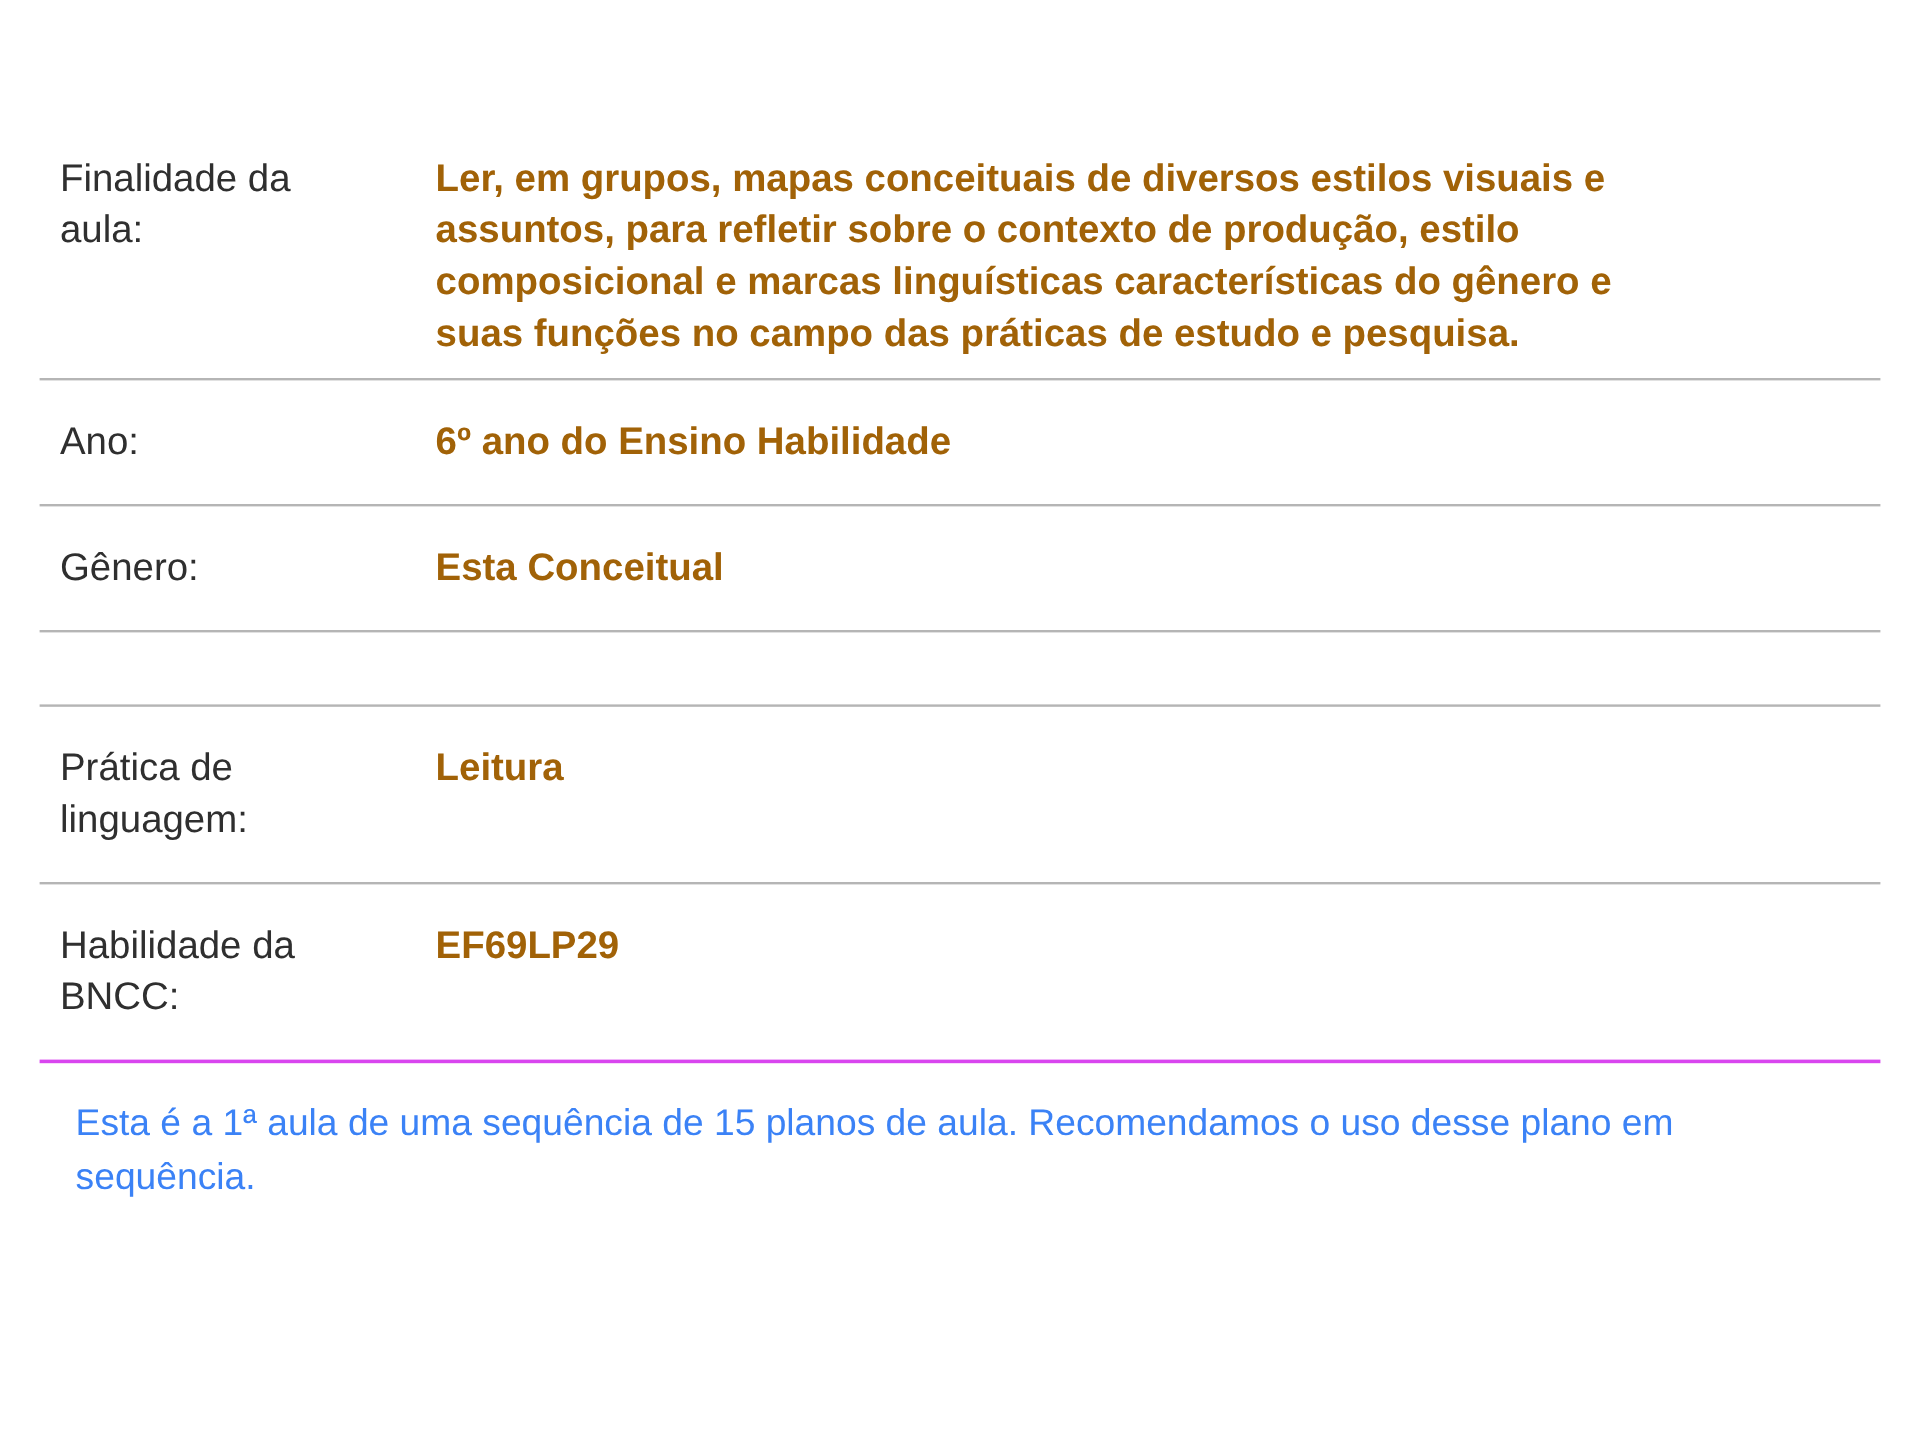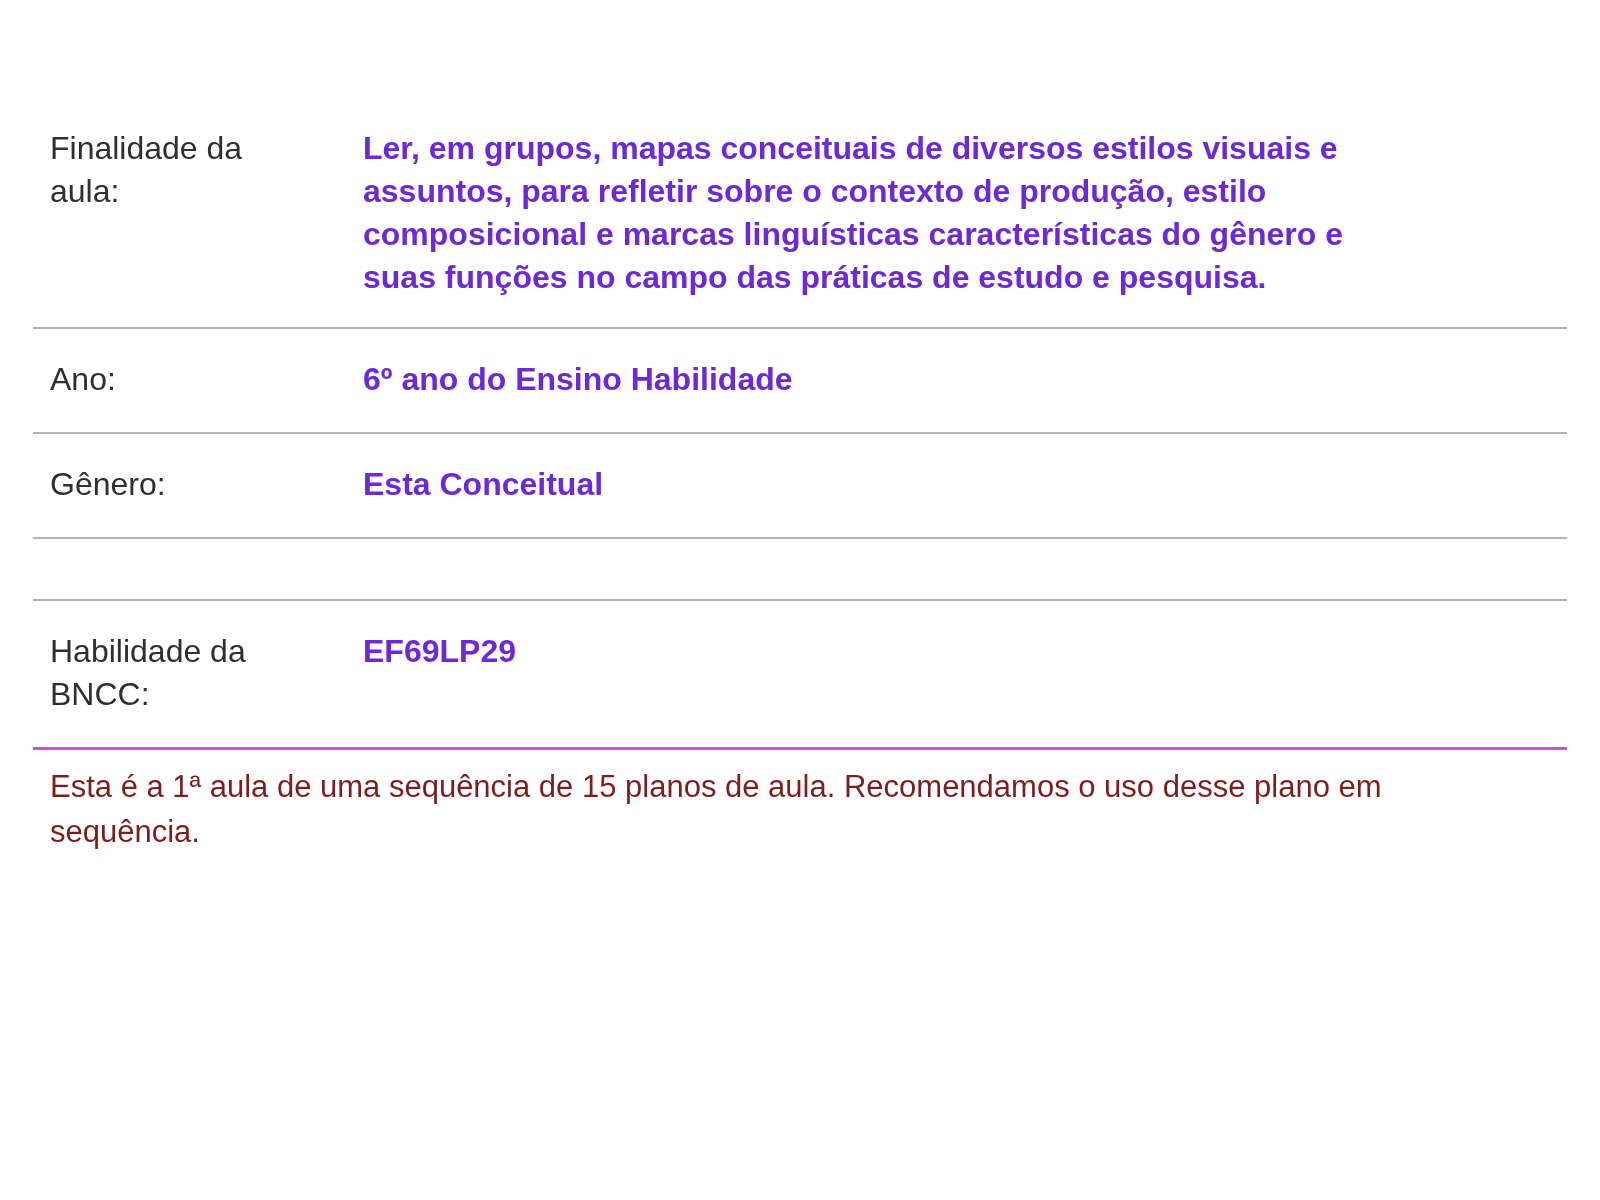--- a/index.html
+++ b/index.html
@@ -22,49 +22,49 @@
     width: 1534px;
   }
   .row {
     display: flex;
     align-items: flex-start;
     padding: 29px 0 31px;
     border-bottom: 2px solid #b5b5b5;
   }
   .row:first-child {
     padding-top: 10px;
-    padding-bottom: 28px;
+    padding-bottom: 16px;
   }
   .row:last-child {
     border-bottom: 3px solid #d946ef;
   }
   .row-label {
     flex: 0 0 230px;
     margin-left: 17px;
     margin-right: 83px;
     font-size: 32px;
     line-height: 43px;
     font-weight: 400;
     color: #2f2f2f;
   }
   .row-value {
     max-width: 1030px;
     font-size: 32px;
     line-height: 43px;
     font-weight: 700;
-    color: #6d28d9;
+    color: #a16207;
   }
   .footer-note {
-    margin: 0;
+    margin: 13px;
     padding: 14px 0 0 17px;
     max-width: 1420px;
     font-size: 31px;
     line-height: 45px;
     font-weight: 400;
-    color: #7f1d1d;
+    color: #3b82f6;
   }
 </style>
 </head>
 <body>
 
 <main class="content">
 
   <section class="info-table">
 
     <div class="row">
@@ -78,20 +78,24 @@
     </div>
 
     <div class="row">
       <div class="row-label">Gênero:</div>
       <div class="row-value">Esta Conceitual</div>
     </div>
 
     <div class="row">
     </div>
 
+    <div class="row">
+      <div class="row-label">Prática de linguagem:</div>
+      <div class="row-value">Leitura</div>
+    </div>
 
     <div class="row">
       <div class="row-label">Habilidade da BNCC:</div>
       <div class="row-value">EF69LP29</div>
     </div>
 
   </section>
 
   <p class="footer-note">Esta é a 1ª aula de uma sequência de 15 planos de aula. Recomendamos o uso desse plano em sequência.</p>
 

